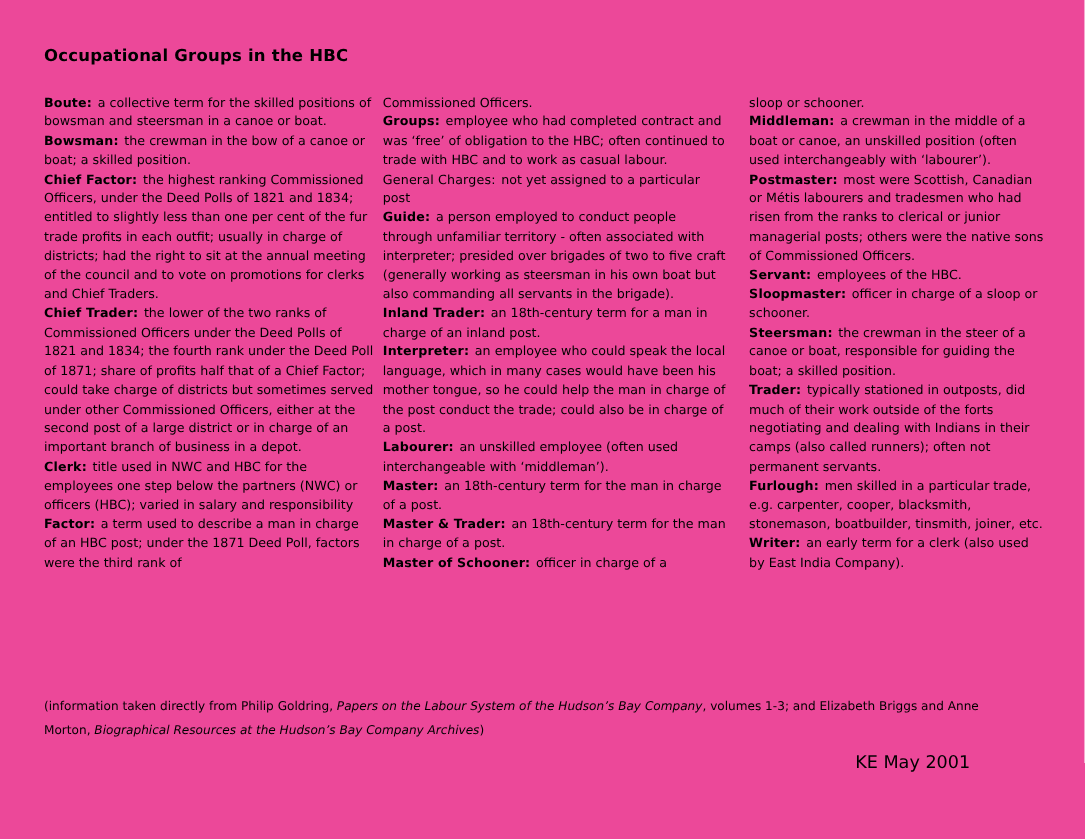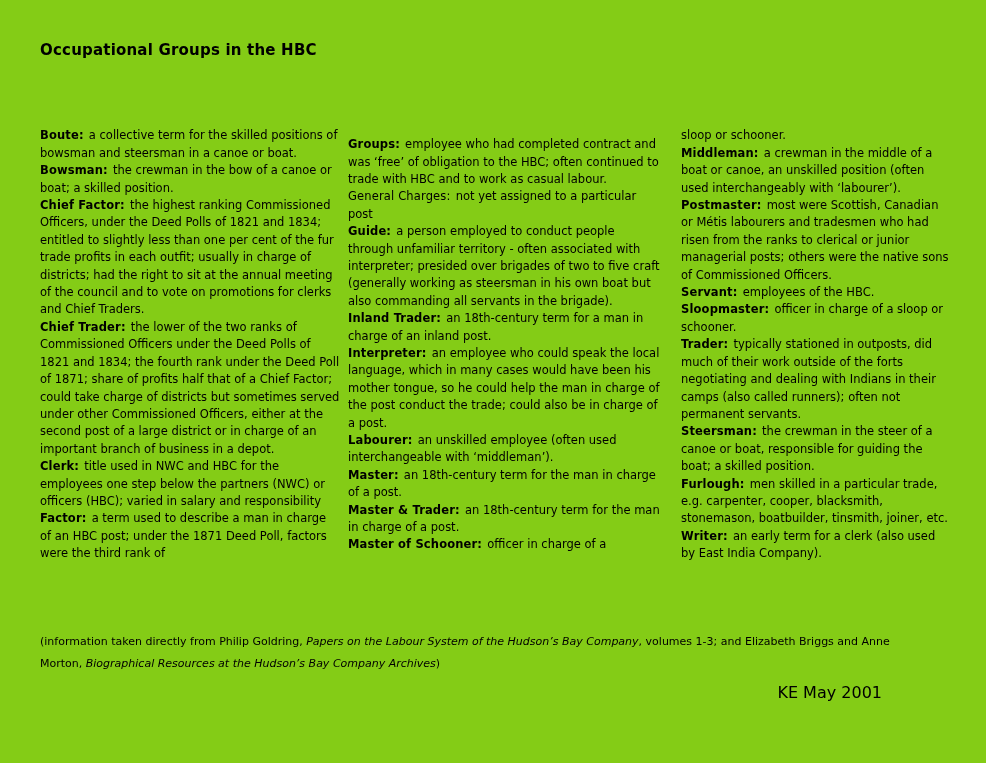--- a/index.html
+++ b/index.html
@@ -11,33 +11,33 @@
     overflow: hidden;
     font-family: "DejaVu Sans", "Liberation Sans", sans-serif;
     color: #000000;
   }
   .page {
     position: relative;
     width: 986px;
     height: 763px;
     box-sizing: border-box;
     padding: 40px 0 0 40px;
-    background: #84cc16;
+    background: #ec4899;
   }
   .page-title {
     font-size: 15px;
     font-weight: bold;
     line-height: 20px;
     margin: 0 0 0 0;
     letter-spacing: 0.2px;
   }
   .columns {
     display: flex;
     flex-direction: row;
-    align-items: center;
+    align-items: flex-start;
     margin-top: 25px;
     min-height: 520px;
   }
   .col {
     box-sizing: border-box;
     font-size: 11.5px;
     line-height: 17.4px;
   }
   .col-1 { width: 308px; padding-right: 8px; }
   .col-2 { width: 333px; padding-right: 20px; }
@@ -73,38 +73,39 @@
   <div class="columns">
     <div class="col col-1" id="col-0">
         <div class="entry"><span class="term">Boute:</span><span>a collective term for the skilled positions of bowsman and steersman in a canoe or boat.</span></div>
         <div class="entry"><span class="term">Bowsman:</span><span>the crewman in the bow of a canoe or boat; a skilled position.</span></div>
         <div class="entry"><span class="term">Chief Factor:</span><span>the highest ranking Commissioned Officers, under the Deed Polls of 1821 and 1834; entitled to slightly less than one per cent of the fur trade profits in each outfit; usually in charge of districts; had the right to sit at the annual meeting of the council and to vote on promotions for clerks and Chief Traders.</span></div>
         <div class="entry"><span class="term">Chief Trader:</span><span>the lower of the two ranks of Commissioned Officers under the Deed Polls of 1821 and 1834; the fourth rank under the Deed Poll of 1871; share of profits half that of a Chief Factor; could take charge of districts but sometimes served under other Commissioned Officers, either at the second post of a large district or in charge of an important branch of business in a depot.</span></div>
         <div class="entry"><span class="term">Clerk:</span><span>title used in NWC and HBC for the employees one step below the partners (NWC) or officers (HBC); varied in salary and responsibility</span></div>
         <div class="entry"><span class="term">Factor:</span><span>a term used to describe a man in charge of an HBC post; under the 1871 Deed Poll, factors were the third rank of</span></div>
       </div>
     <div class="col col-2" id="col-1">
+        <div class="entry"><span>Commissioned Officers.</span></div>
         <div class="entry"><span class="term">Groups:</span><span>employee who had completed contract and was ‘free’ of obligation to the HBC; often continued to trade with HBC and to work as casual labour.</span></div>
         <div class="entry"><span class="term plain">General Charges:</span><span>not yet assigned to a particular post</span></div>
         <div class="entry"><span class="term">Guide:</span><span>a person employed to conduct people through unfamiliar territory - often associated with interpreter; presided over brigades of two to five craft (generally working as steersman in his own boat but also commanding all servants in the brigade).</span></div>
         <div class="entry"><span class="term">Inland Trader:</span><span>an 18th-century term for a man in charge of an inland post.</span></div>
         <div class="entry"><span class="term">Interpreter:</span><span>an employee who could speak the local language, which in many cases would have been his mother tongue, so he could help the man in charge of the post conduct the trade; could also be in charge of a post.</span></div>
         <div class="entry"><span class="term">Labourer:</span><span>an unskilled employee (often used interchangeable with ‘middleman’).</span></div>
         <div class="entry"><span class="term">Master:</span><span>an 18th-century term for the man in charge of a post.</span></div>
         <div class="entry"><span class="term">Master &amp; Trader:</span><span>an 18th-century term for the man in charge of a post.</span></div>
         <div class="entry"><span class="term">Master of Schooner:</span><span>officer in charge of a</span></div>
       </div>
     <div class="col col-3" id="col-2">
         <div class="entry"><span>sloop or schooner.</span></div>
         <div class="entry"><span class="term">Middleman:</span><span>a crewman in the middle of a boat or canoe, an unskilled position (often used interchangeably with ‘labourer’).</span></div>
         <div class="entry"><span class="term">Postmaster:</span><span>most were Scottish, Canadian or Métis labourers and tradesmen who had risen from the ranks to clerical or junior managerial posts; others were the native sons of Commissioned Officers.</span></div>
         <div class="entry"><span class="term">Servant:</span><span>employees of the HBC.</span></div>
         <div class="entry"><span class="term">Sloopmaster:</span><span>officer in charge of a sloop or schooner.</span></div>
+        <div class="entry"><span class="term">Steersman:</span><span>the crewman in the steer of a canoe or boat, responsible for guiding the boat; a skilled position.</span></div>
         <div class="entry"><span class="term">Trader:</span><span>typically stationed in outposts, did much of their work outside of the forts negotiating and dealing with Indians in their camps (also called runners); often not permanent servants.</span></div>
-        <div class="entry"><span class="term">Steersman:</span><span>the crewman in the steer of a canoe or boat, responsible for guiding the boat; a skilled position.</span></div>
         <div class="entry"><span class="term">Furlough:</span><span>men skilled in a particular trade, e.g. carpenter, cooper, blacksmith, stonemason, boatbuilder, tinsmith, joiner, etc.</span></div>
         <div class="entry"><span class="term">Writer:</span><span>an early term for a clerk (also used by East India Company).</span></div>
       </div>
   </div>
 
   <div class="source-note" id="footer"><span>(information taken directly from Philip Goldring, </span><span class="italic">Papers on the Labour System of the Hudson’s Bay Company</span><span>, volumes 1-3; and Elizabeth Briggs and Anne Morton, </span><span class="italic">Biographical Resources at the Hudson’s Bay Company Archives</span><span>)</span></div>
 
   <div class="signature">KE May 2001</div>
 </div>
 

